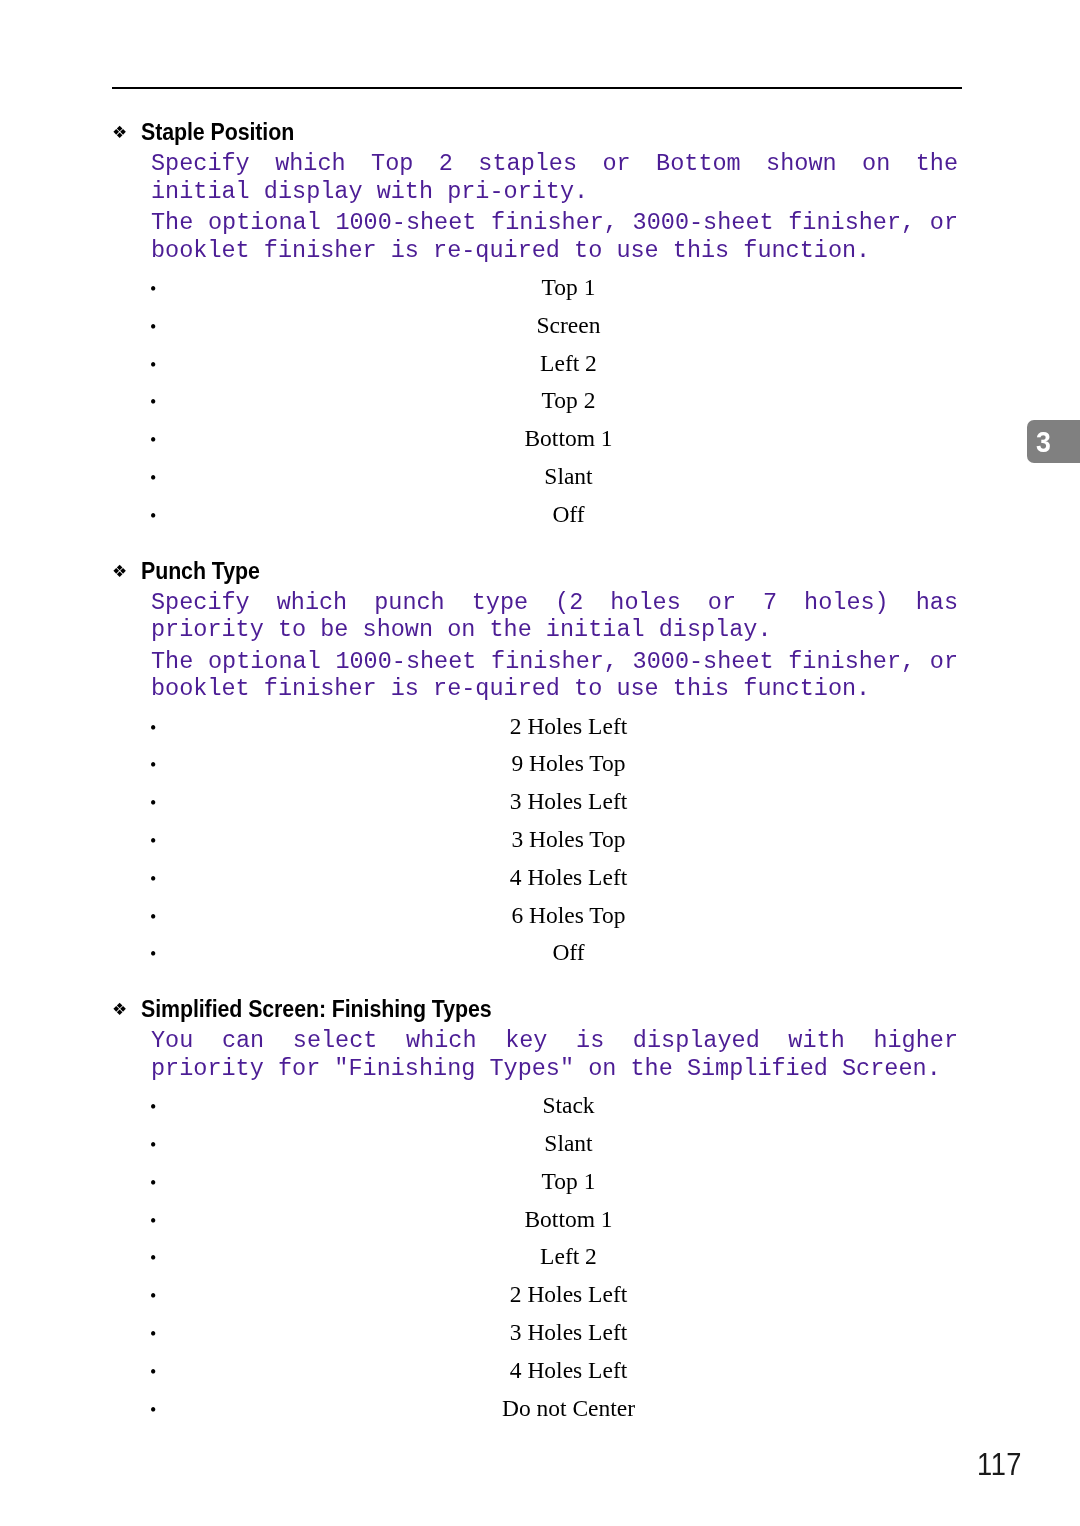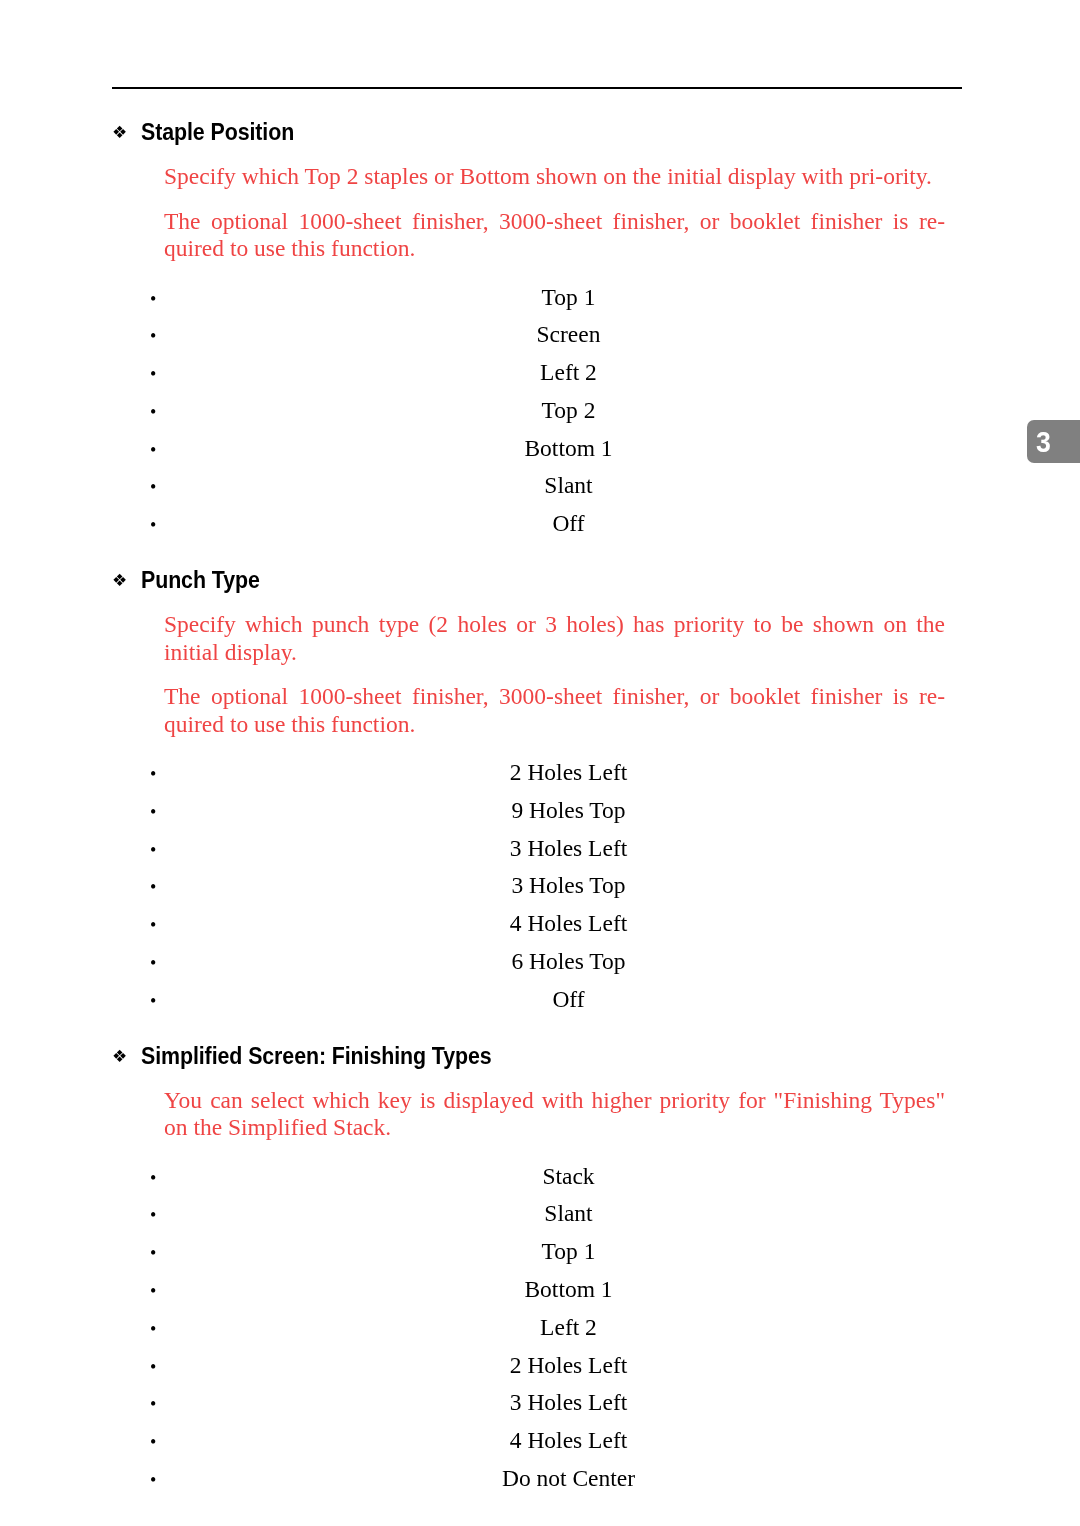--- a/index.html
+++ b/index.html
@@ -105,27 +105,28 @@
     transform: scaleX(0.93);
     transform-origin: left center;
     color: #000;
   }
 
   .section-paragraphs {
     margin: 0;
     padding: 0 0 0 35px;
   }
   .para {
-    margin: 17px;
+    margin: 4px;
     font-size: 23.5px;
     line-height: 27.5px;
     text-align: justify;
     text-justify: inter-word;
     hyphens: manual;
-    color: #ef4444;
+    color: #4c1d95;
+    font-family: Liberation Mono, monospace;
   }
 
   .option-list {
     list-style: none;
     margin: 6px 0 0 0;
     padding: 0 0 0 38px;
   }
   .option-item {
     display: flex;
     align-items: baseline;
@@ -213,21 +214,21 @@
         </li>
       </ul>
     </div>
 
     <div class="section">
       <div class="section-heading">
         <span class="heading-bullet">❖</span>
         <span class="heading-label">Punch Type</span>
       </div>
       <div class="section-paragraphs">
-        <p class="para">Specify which punch type (2 holes or 3 holes) has priority to be shown on the initial display.</p>
+        <p class="para">Specify which punch type (2 holes or 7 holes) has priority to be shown on the initial display.</p>
         <p class="para">The optional 1000-sheet finisher, 3000-sheet finisher, or booklet finisher is re-quired to use this function.</p>
       </div>
       <ul class="option-list">
         <li class="option-item">
           <span class="option-dot">•</span>
           <span class="option-text">2 Holes Left</span>
         </li>
         <li class="option-item">
           <span class="option-dot">•</span>
           <span class="option-text">9 Holes Top</span>
@@ -254,21 +255,21 @@
         </li>
       </ul>
     </div>
 
     <div class="section">
       <div class="section-heading">
         <span class="heading-bullet">❖</span>
         <span class="heading-label">Simplified Screen: Finishing Types</span>
       </div>
       <div class="section-paragraphs">
-        <p class="para">You can select which key is displayed with higher priority for "Finishing Types" on the Simplified Stack.</p>
+        <p class="para">You can select which key is displayed with higher priority for "Finishing Types" on the Simplified Screen.</p>
       </div>
       <ul class="option-list">
         <li class="option-item">
           <span class="option-dot">•</span>
           <span class="option-text">Stack</span>
         </li>
         <li class="option-item">
           <span class="option-dot">•</span>
           <span class="option-text">Slant</span>
         </li>
@@ -298,14 +299,17 @@
         </li>
         <li class="option-item">
           <span class="option-dot">•</span>
           <span class="option-text">Do not Center</span>
         </li>
       </ul>
     </div>
 
   </div>
 
+  <div class="folio">
+    <span class="folio-number">117</span>
+  </div>
 
 </div>
 
 </body></html>

